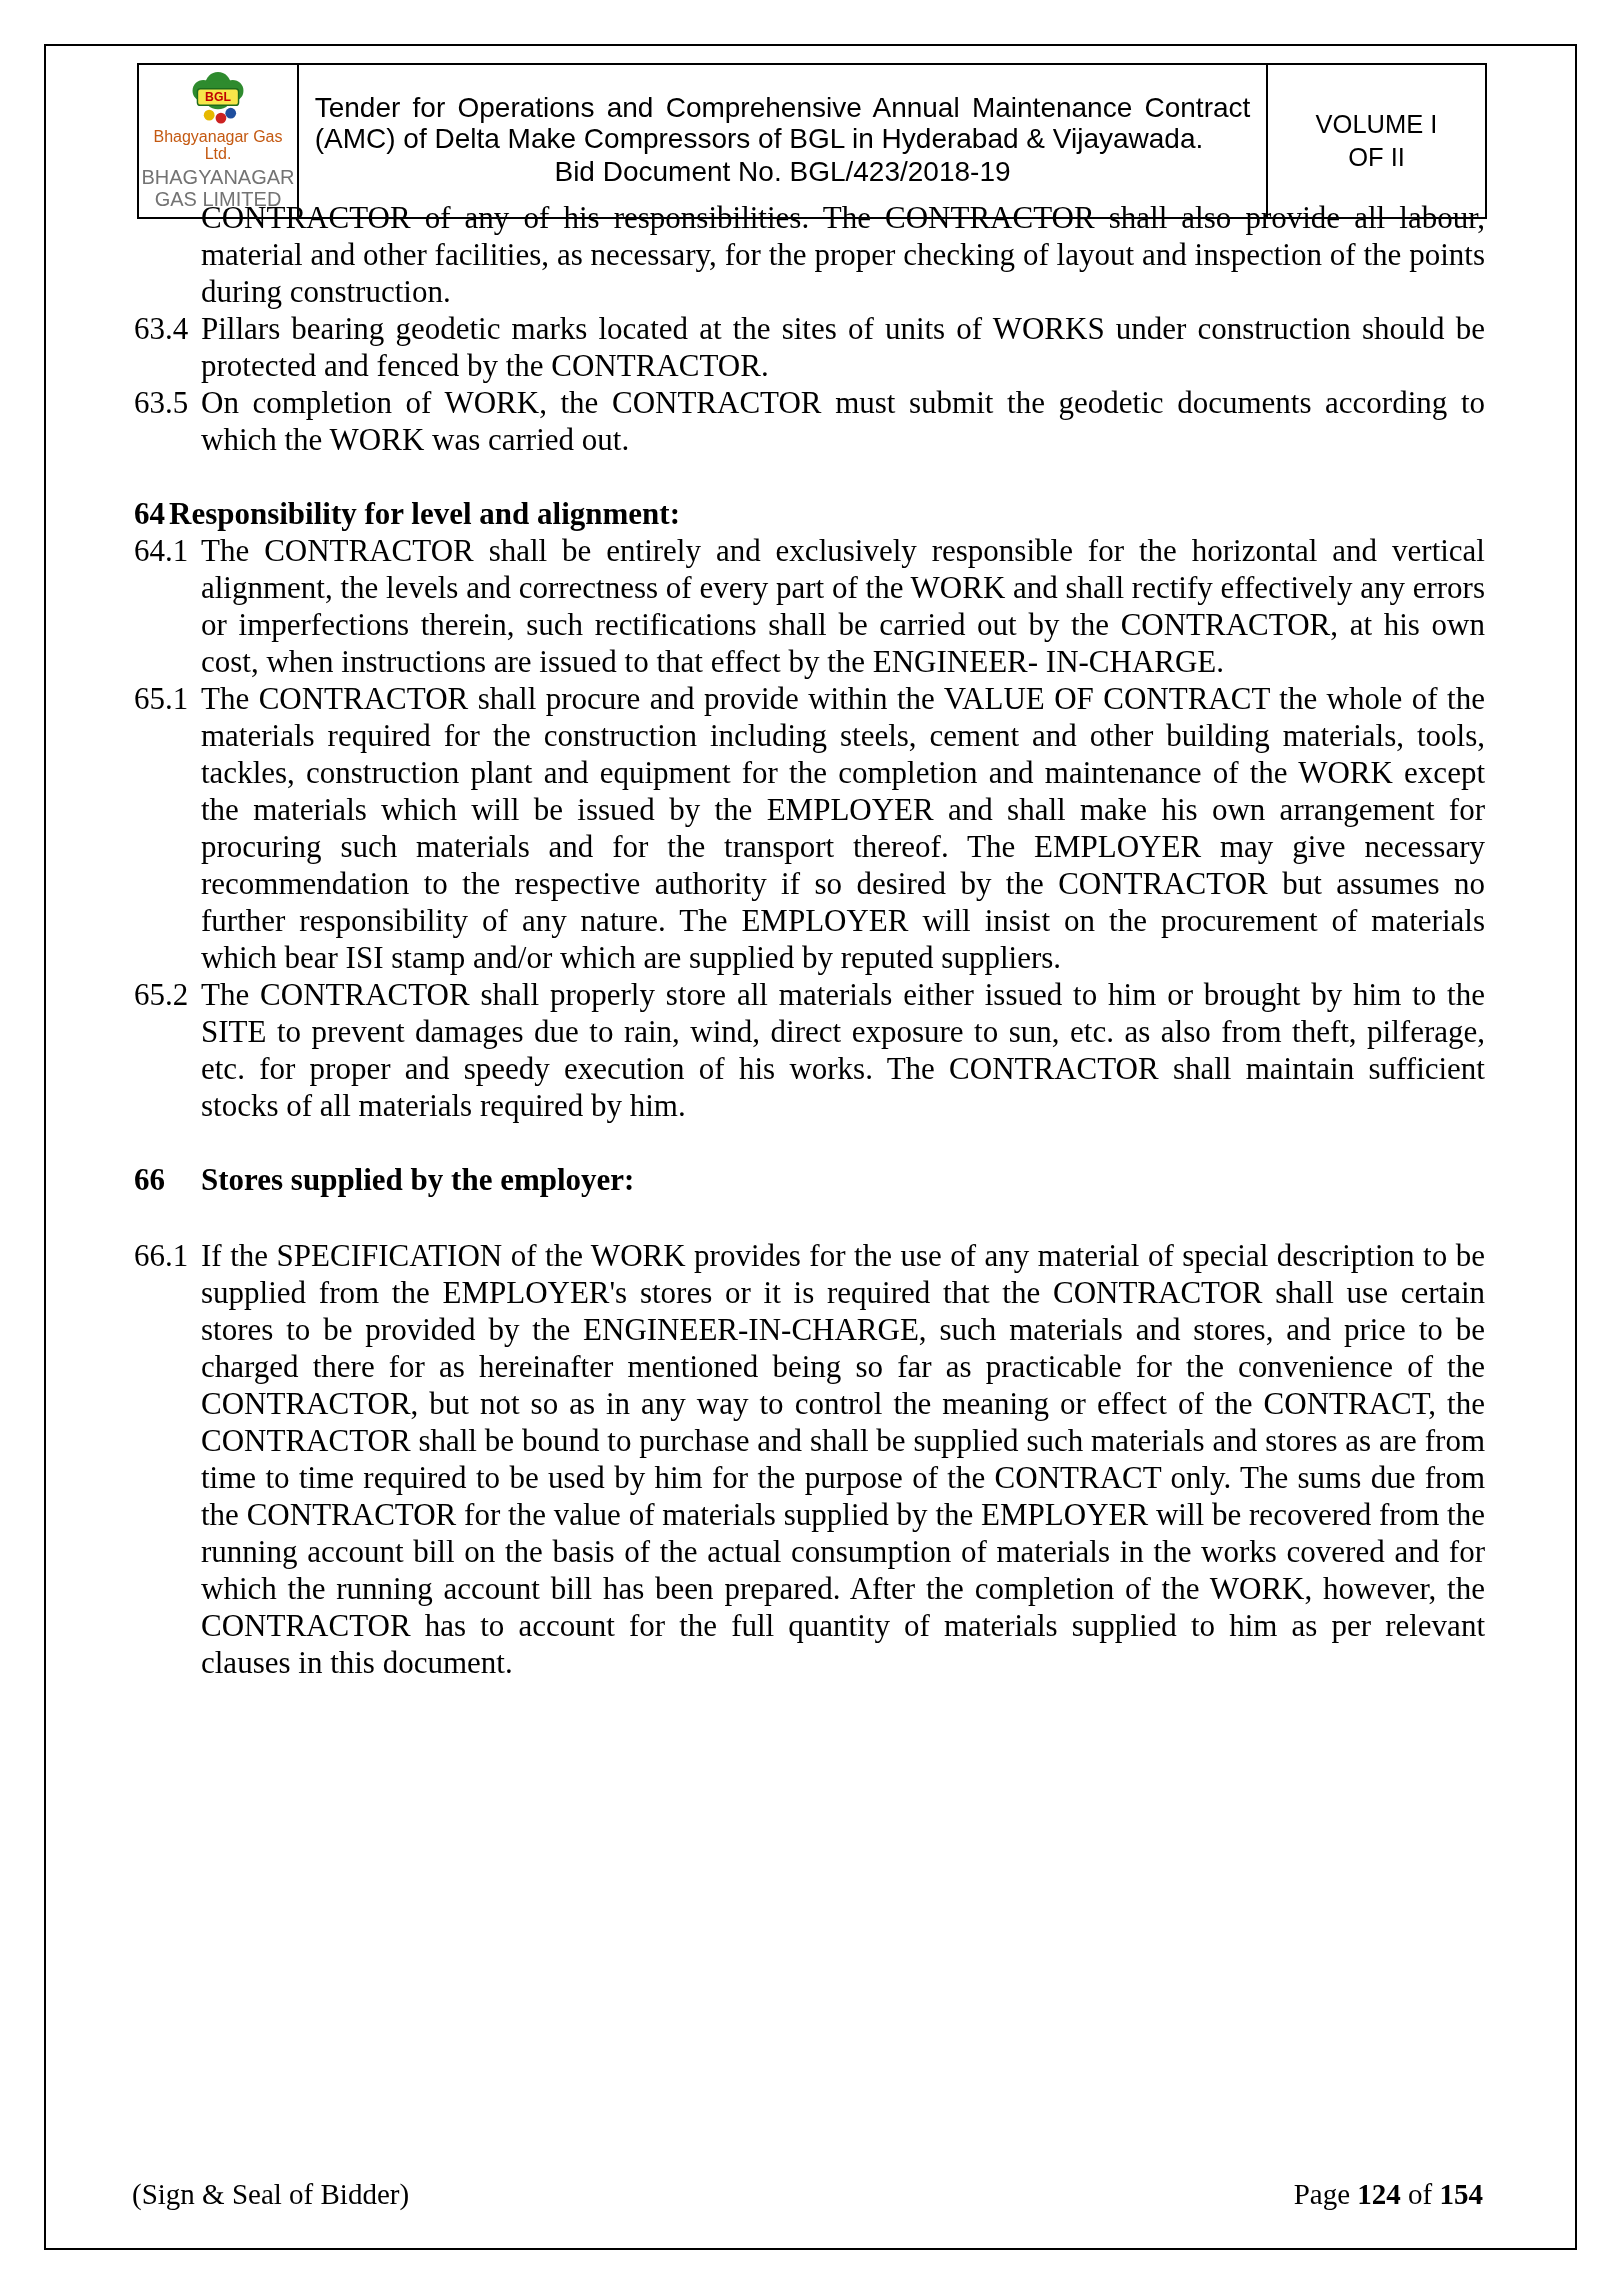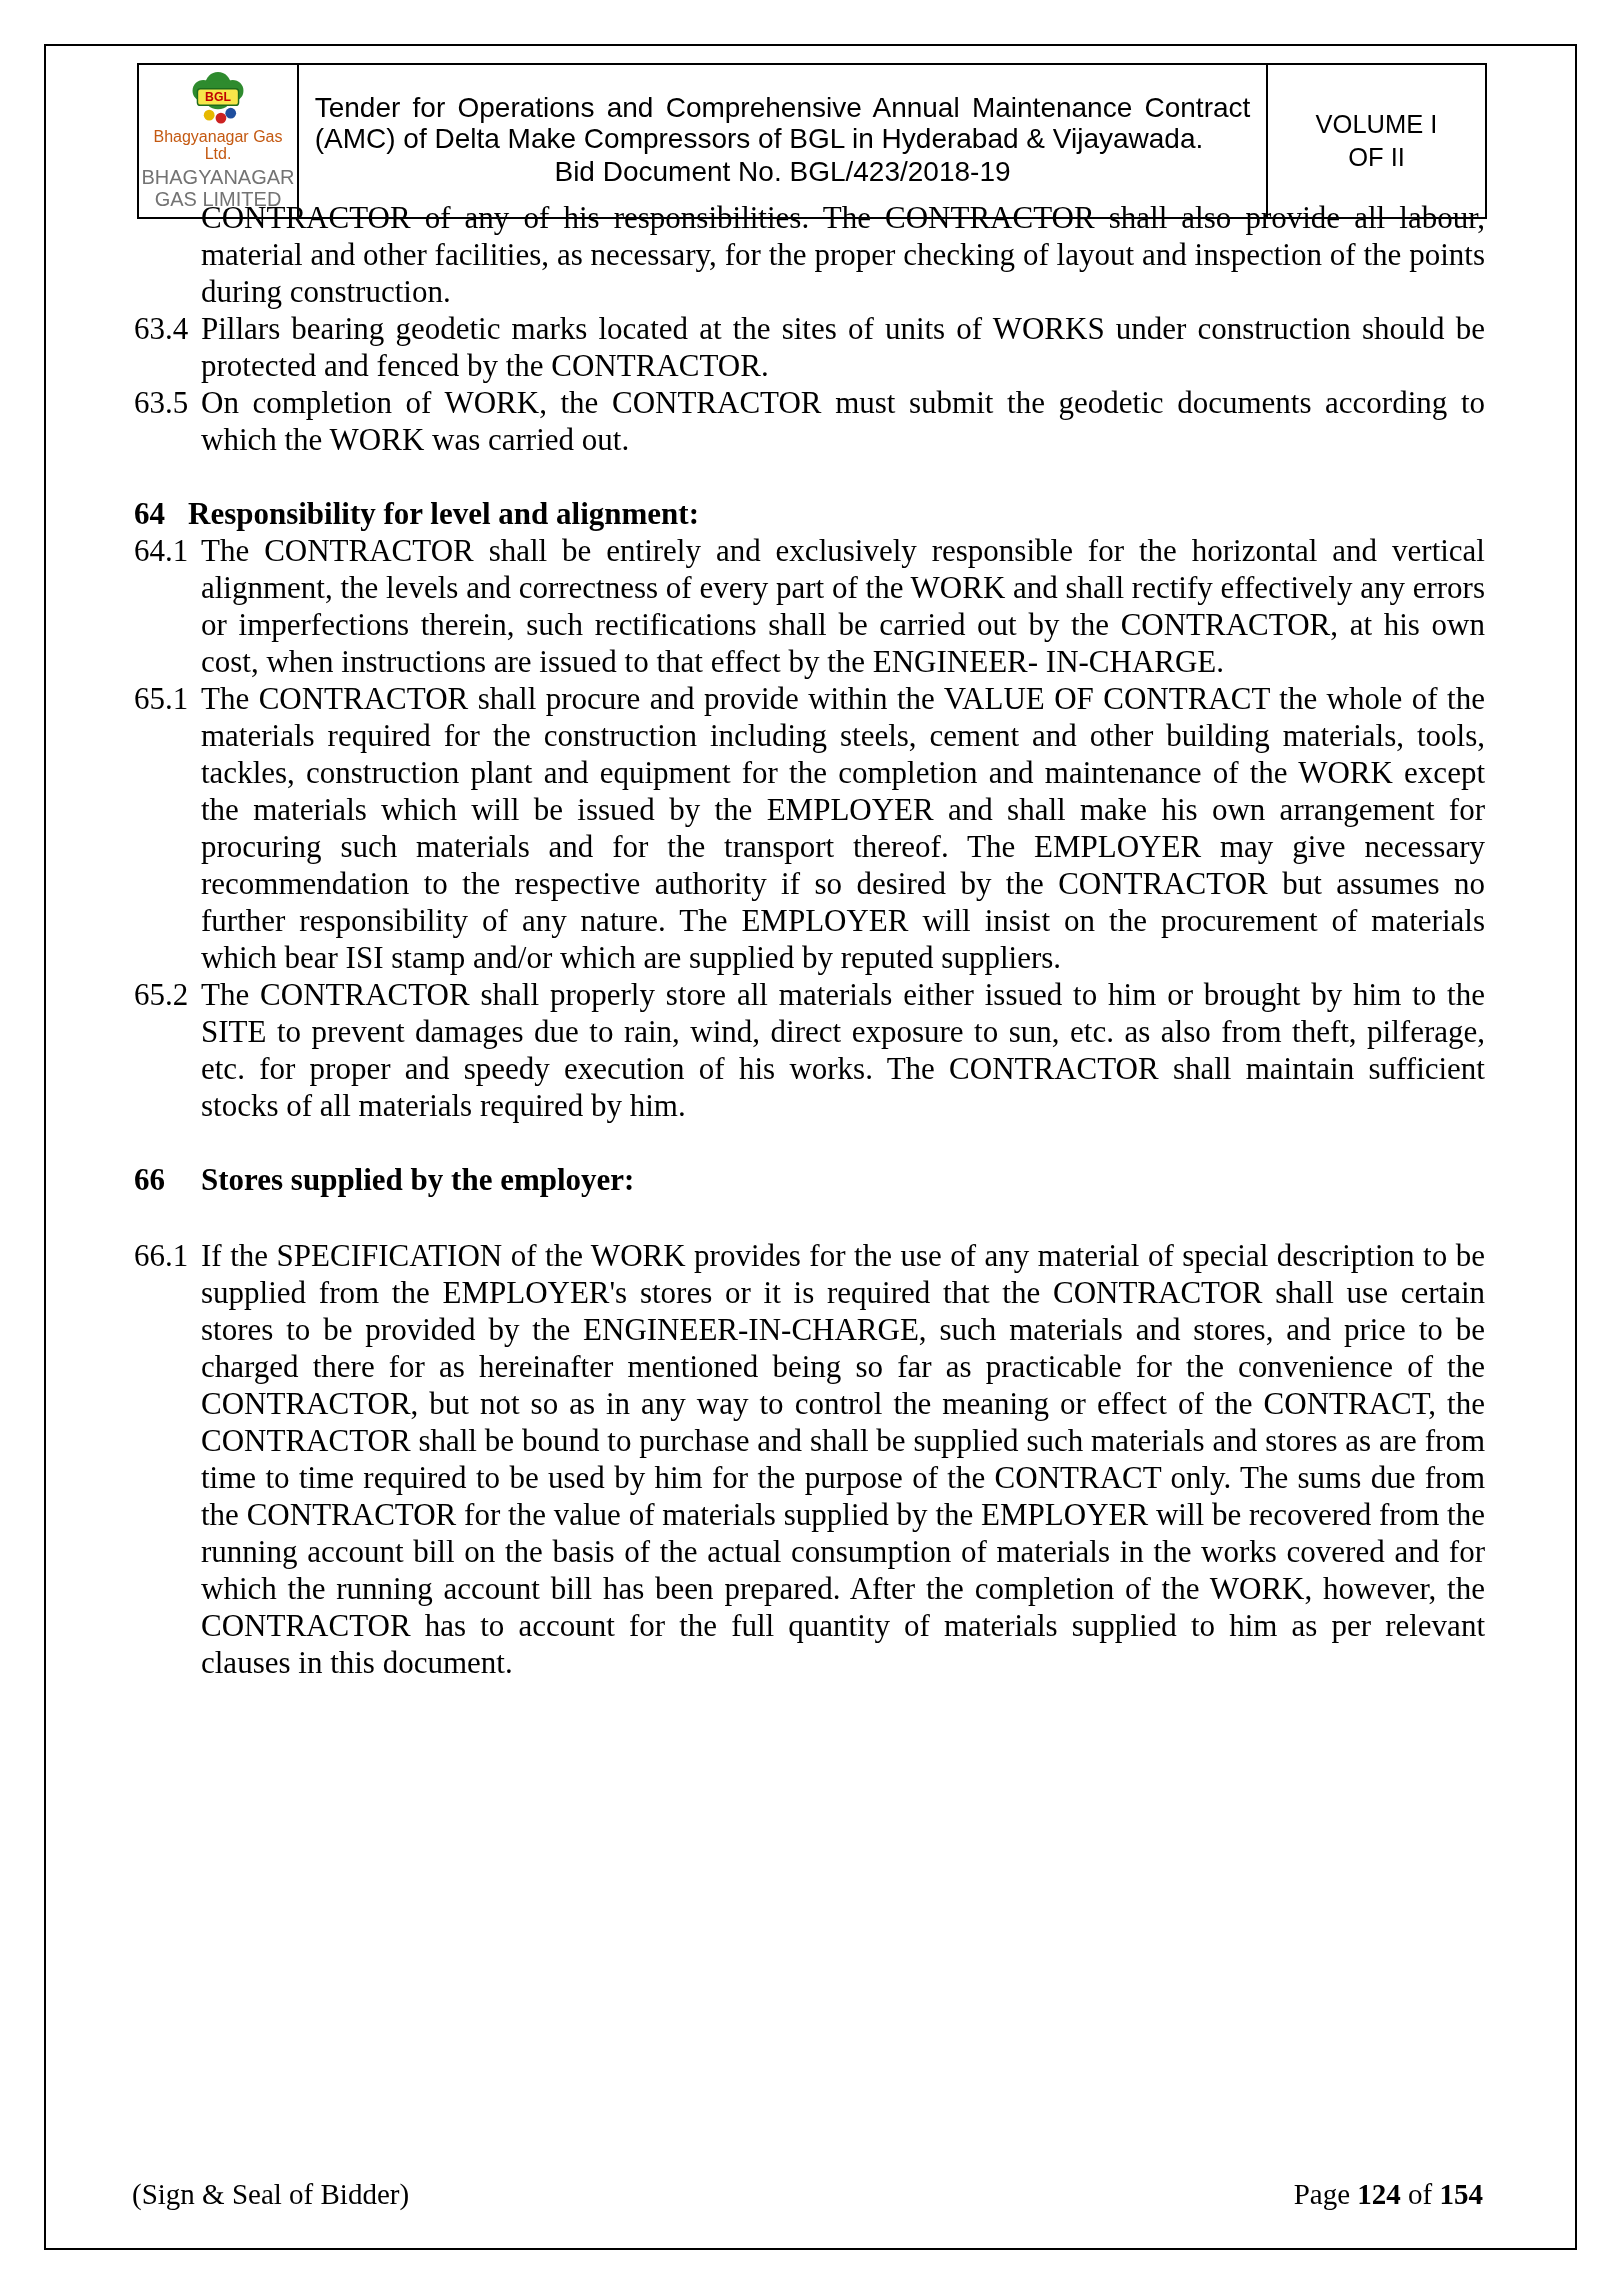--- a/index.html
+++ b/index.html
@@ -41,21 +41,21 @@
     left: 134px; top: 199px;
     width: 1351px;
     font-size: 31px;
     line-height: 37px;
   }
   .block { display: flex; align-items: flex-start; }
   .block .num  { flex: 0 0 67px; white-space: nowrap; }
   .block .text { flex: 1 1 auto; text-align: justify; }
   .heading { font-weight: bold; margin-top: 37px; }
   .heading .text { text-align: left; }
-  .heading-inline .num { flex: 0 0 auto; margin-right: 23px; }
+  .heading-inline .num { flex: 0 0 auto; margin-right: 4px; }
   .gap-after { margin-bottom: 39px; }
   
   .footer {
     position: absolute;
     left: 132px; right: 138px; top: 2178px;
     display: flex;
     justify-content: space-between;
     font-size: 29px;
   }
   .footer .bold { font-weight: bold; }

